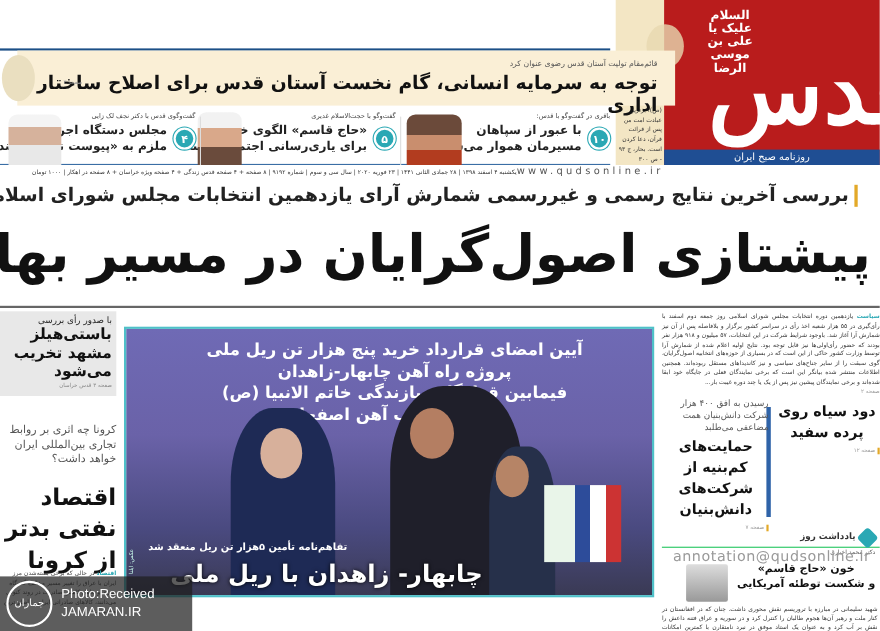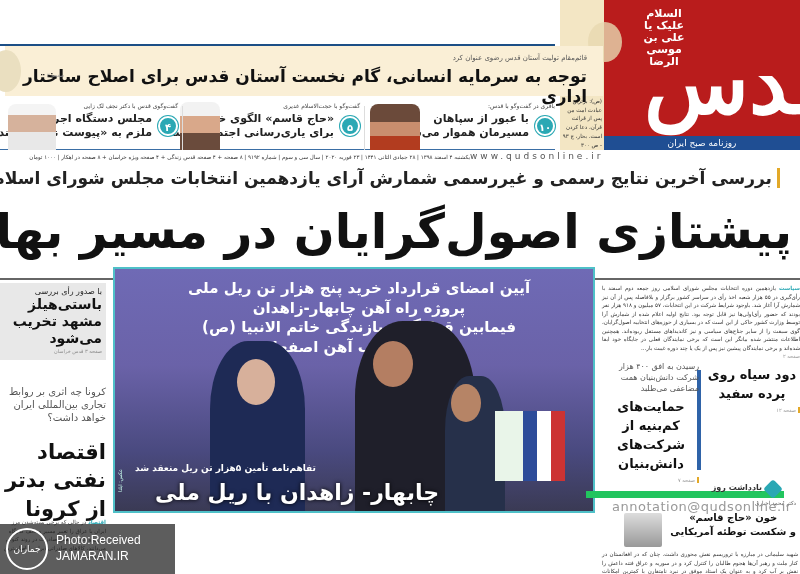--- a/index.html
+++ b/index.html
@@ -7,21 +7,21 @@
 .abs{position:absolute}
 
 .mast{left:604px;top:0;width:196px;height:150px;background:#b91c1c}
 .mast .big{position:absolute;left:20px;top:30px;font-size:86px;color:#fff;font-weight:bold;font-family:"DejaVu Serif",serif;line-height:1}
 .mast .slogan{position:absolute;left:30px;top:8px;color:#fff;font-size:11px;line-height:1.1;text-align:center;font-weight:bold}
 .mast .tagline{position:absolute;left:0;right:0;bottom:0;height:14px;background:#1f4e93;color:#fff;font-size:9px;text-align:center;line-height:14px;letter-spacing:3px}
 .mast .orn{position:absolute;left:-16px;top:22px;width:34px;height:40px;border-radius:50%;background:#e7d8b0;opacity:.8}
 .hadith{left:560px;top:0;width:44px;height:150px;background:#f3e6c4;font-size:5.5px;color:#333;padding:88px 2px 0;text-align:right;line-height:1.6}
 
 .topline{left:0;top:44px;width:555px;height:2px;background:#1c4f86}
-.banner{left:5px;top:46px;width:598px;height:50px;background:#faefd6}
+.banner{left:16px;top:46px;width:598px;height:50px;background:#faefd6}
 .banner .kicker{position:absolute;right:16px;top:8px;font-size:7px;color:#555}
 .banner .head{position:absolute;right:16px;top:20px;font-size:17px;font-weight:bold;color:#111}
 .banner .ref{position:absolute;left:42px;top:26px;font-size:5px;color:#999}
 .banner .orn{position:absolute;left:-14px;top:4px;width:30px;height:42px;border-radius:50%;background:#eadfc0}
 
 .teasers{left:0;top:98px;width:555px;height:52px;border-bottom:1px solid #3a6ea5}
 .teaser{position:absolute;top:0;height:52px}
 .teaser .k{position:absolute;right:0;top:4px;font-size:6px;color:#444;white-space:nowrap}
 .teaser .t{position:absolute;right:26px;top:14px;font-size:11px;font-weight:bold;color:#222;line-height:1.25;white-space:nowrap}
 .teaser .num{position:absolute;right:0;top:18px;width:20px;height:20px;border-radius:50%;background:#2aa8b4;color:#fff;font-size:10px;text-align:center;line-height:20px;font-weight:bold;border:2px solid #fff;box-shadow:0 0 0 1px #2aa8b4}
@@ -37,38 +37,38 @@
 
 .lbox{left:0;top:283px;width:106px;height:77px;background:#e8e8e8;padding:4px 4px}
 .lbox .k{font-size:8px;color:#222;text-align:right}
 .lbox .t{font-size:14px;font-weight:bold;color:#111;line-height:1.2;text-align:right}
 .lbox .r{font-size:5px;color:#888;margin-top:2px}
 .lq{left:0;top:385px;width:106px;font-size:10px;color:#555;text-align:right;line-height:1.3}
 .lh{left:0;top:438px;width:106px;font-size:21px;font-weight:bold;color:#111;text-align:right;line-height:1.35}
 .lb{left:0;top:518px;width:106px;font-size:5.5px;color:#444;text-align:right;line-height:1.55}
 .lb .tag{color:#2aa8b4;font-weight:bold}
 
-.photo{left:113px;top:267px;width:482px;height:246px;background:linear-gradient(180deg,#6f6ab5 0%,#6a62a8 40%,#4a4a80 75%,#3a3a54 100%);border:2px solid #4fc0c8;overflow:hidden}
+.photo{left:113px;top:297px;width:482px;height:246px;background:linear-gradient(180deg,#6f6ab5 0%,#6a62a8 40%,#4a4a80 75%,#3a3a54 100%);border:2px solid #4fc0c8;overflow:hidden}
 .photo .sign{position:absolute;right:14px;top:10px;width:440px;color:#fff;font-size:15px;font-weight:bold;text-align:center;line-height:1.3}
 .person{position:absolute;bottom:0;border-radius:40% 40% 0 0}
 .head-c{position:absolute;border-radius:50%;background:#c89a82}
 .photo .cap-k{position:absolute;left:20px;bottom:38px;font-size:9px;color:#fff;font-weight:bold}
 .photo .cap{position:absolute;left:40px;bottom:6px;font-size:22px;color:#fff;font-weight:900;text-shadow:0 0 4px #000}
 .photo .credit{position:absolute;left:2px;top:200px;writing-mode:vertical-rl;transform:rotate(180deg);font-size:5px;color:#cfe}
 
 .rtext{left:602px;top:284px;width:198px;height:72px;font-size:5.5px;color:#333;text-align:justify;line-height:1.55}
 .rtext .tag{color:#2aa8b4;font-weight:bold}
 .rref{font-size:5px;color:#999;margin-top:1px}
 .col2{top:362px;width:96px}
 .col2 .k{font-size:8px;color:#555;line-height:1.35;text-align:right}
 .col2 .t{font-size:13px;font-weight:bold;color:#111;line-height:1.45;text-align:center;margin-top:4px}
 .col2 .r{font-size:5px;color:#999;margin-top:3px;border-right:2px solid #e3a928;padding-right:2px;text-align:right}
 .vbar{left:697px;top:370px;width:4px;height:100px;background:#2f63a8}
 .note{left:602px;top:480px;width:198px;height:94px}
-.note .hdr{position:absolute;right:16px;top:0;width:198px;height:18px;border-bottom:7px solid #22c55e}
+.note .hdr{position:absolute;right:0;top:0;width:198px;height:18px;border-bottom:1px solid #22c55e}
 .note .hdr .lab{position:absolute;right:22px;top:3px;font-size:8px;color:#333;font-weight:bold}
 .note .hdr .ic{position:absolute;right:4px;top:2px;width:14px;height:14px;background:#2aa8b4;transform:rotate(45deg);border-radius:3px}
 .note .author{position:absolute;right:4px;top:20px;font-size:5.5px;color:#555}
 .note .email{position:absolute;left:10px;top:19px;font-size:13px;color:#999;direction:ltr;letter-spacing:.5px}
 .note .ttl{position:absolute;right:4px;top:31px;font-size:10px;font-weight:bold;color:#111;line-height:1.4;text-align:center}
 .note .pic{position:absolute;left:22px;top:33px;width:38px;height:34px;background:linear-gradient(#ddd,#999);border-radius:2px}
 .note .body{position:absolute;right:2px;top:70px;width:196px;font-size:5.5px;color:#333;line-height:1.55;text-align:justify}
 
 .wm{left:0;top:524px;width:175px;height:50px;background:rgba(30,30,30,.72);direction:ltr}
 .wm .logo{position:absolute;left:6px;top:4px;width:42px;height:42px;border-radius:50%;border:2px solid #fff;color:#fff;font-size:9px;text-align:center;line-height:38px}

